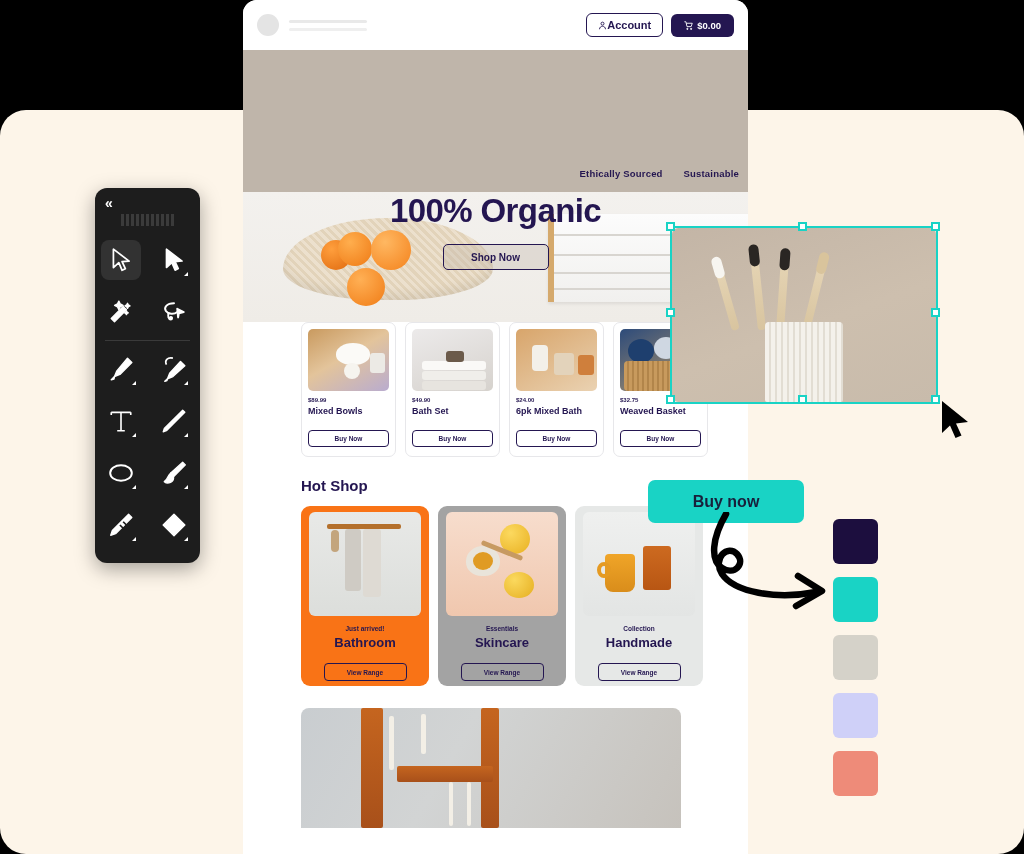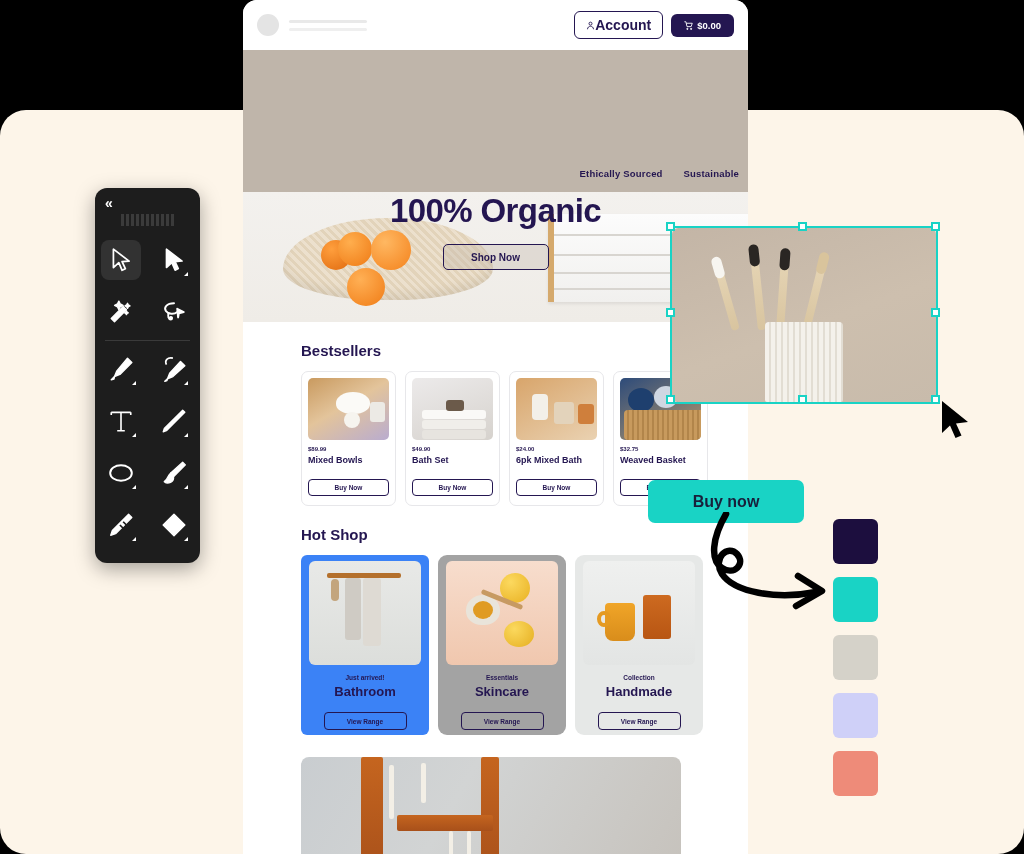--- a/index.html
+++ b/index.html
@@ -43,21 +43,21 @@
   }
   .logo-lines { margin-left: 10px; display: flex; flex-direction: column; gap: 5px; }
   .logo-line { height: 3px; width: 78px; background: #e9e9e9; border-radius: 2px; }
   .logo-line.l2 { background: #efefef; }
   .header-spacer { flex: 1; }
   .btn-account {
     display: flex; align-items: center; 
     border: 1.4px solid #241651;
     border-radius: 6px;
     padding: 5px 11px;
-    font-size: 14px; font-weight: 700; color: #241651;
+    font-size: 11px; font-weight: 700; color: #241651;
     background: #fff;
     white-space: nowrap;
   }
   .btn-cart {
     display: flex; align-items: center; gap: 4px;
     border-radius: 6px;
     padding: 6px 13px;
     margin-left: 8px;
     font-size: 9.5px; font-weight: 700; color: #fff;
     background: #241651;
@@ -160,21 +160,21 @@
     background: #fff;
   }
 
   
   .dcard {
     width: 128px; height: 180px;
     border-radius: 9px;
     padding-top: 6px;
     display: flex; flex-direction: column; align-items: center;
   }
-  .d1 { background: #3b82f6; border-radius: 6px; }
+  .d1 { background: #f97316; }
   .d2 { background: #a3a3a3; }
   .d3 { background: #e6e8e7; }
   .dcard-img {
     width: 112px; height: 104px;
     border-radius: 6px;
     position: relative; overflow: hidden;
   }
   .di1 { background: linear-gradient(#e8e9e7,#dcdedb); }
   .di2 { background: linear-gradient(#f7ddcd,#f0c7ae); }
   .di3 { background: linear-gradient(#eff0ef,#e3e5e4); }
@@ -321,21 +321,20 @@
       </div>
     </div>
     <div class="hero-tagline">
       <span>Ethically Sourced</span>
       <span>Sustainable</span>
     </div>
     <div class="hero-title">100% Organic</div>
     <div class="hero-cta">Shop Now</div>
   </div>
 
-  <div class="section-title">Bestsellers</div>
   <div class="cards-row">
 
     <div class="pcard">
       <div class="pcard-img pc1">
         <div class="blob" style="width:34px;height:22px;left:28px;top:14px;background:#fbfaf7;border-radius:50% 50% 46% 46%"></div>
         <div class="blob" style="width:16px;height:16px;left:36px;top:34px;background:#f6f4ef"></div>
         <div class="blob" style="width:15px;height:20px;left:62px;top:24px;background:#eceae5;border-radius:3px"></div>
       </div>
       <div class="pcard-price">$89.99</div>
       <div class="pcard-name">Mixed Bowls</div>

